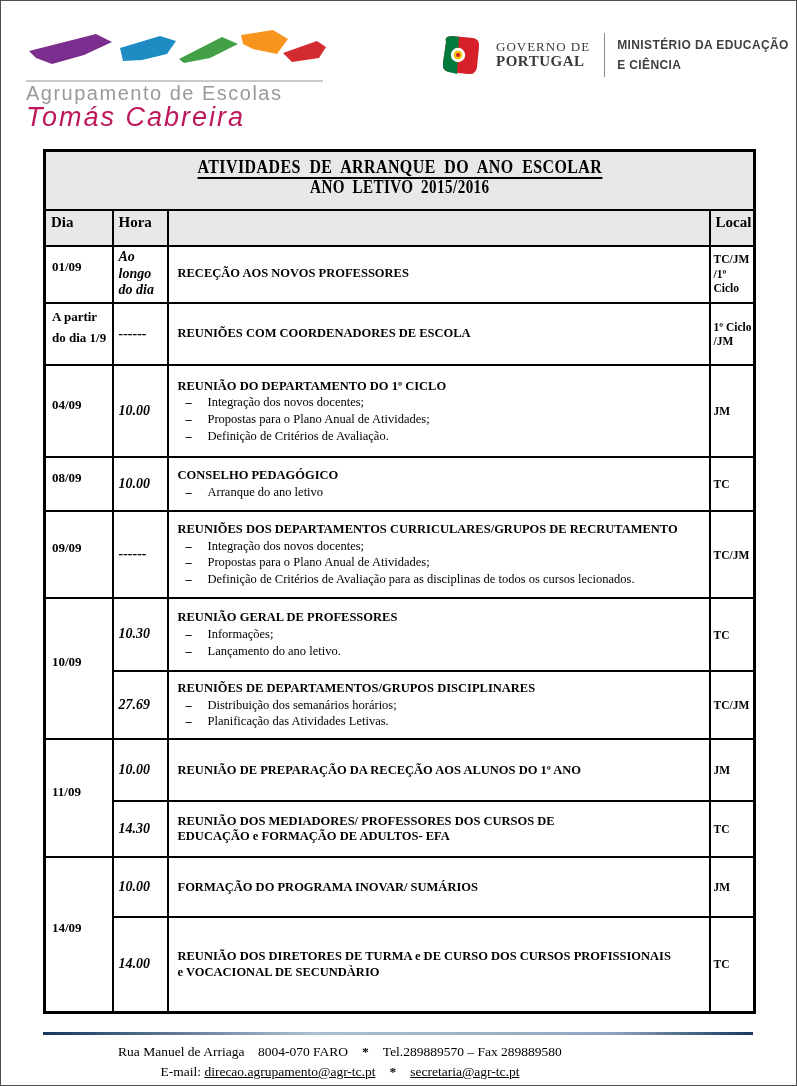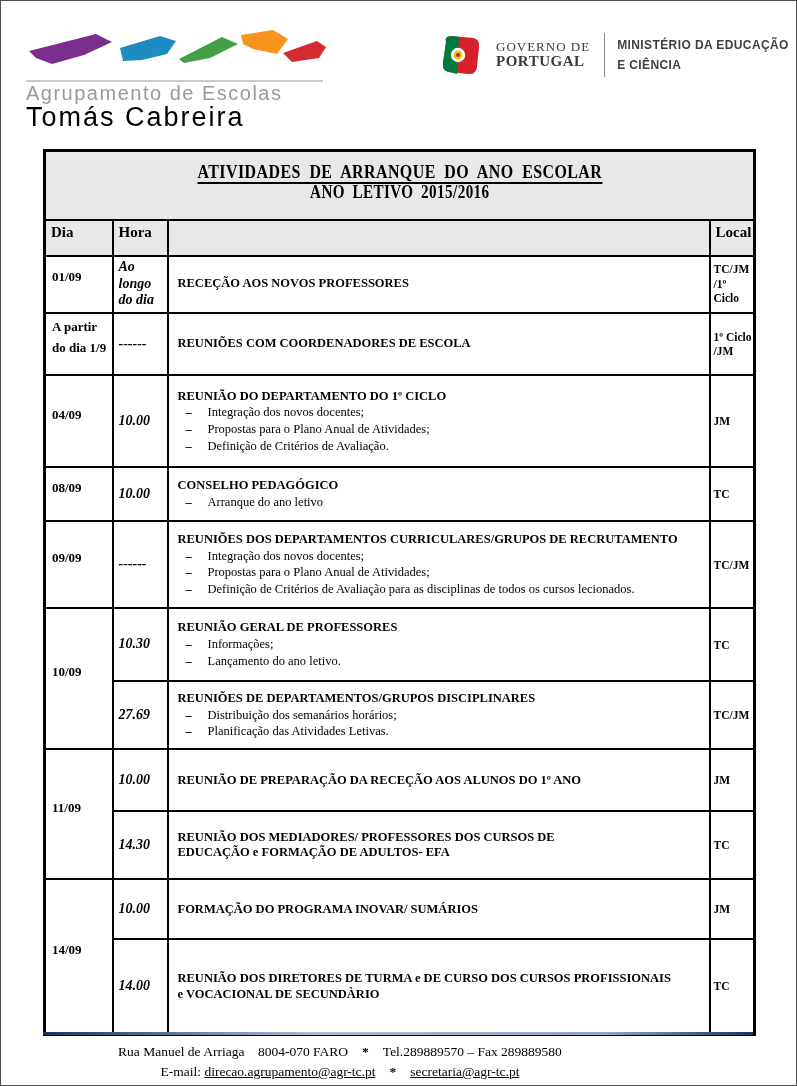--- a/index.html
+++ b/index.html
@@ -14,21 +14,21 @@
   
   .school-logo { position:absolute; left:25px; top:26px; width:300px; }
   .school-logo svg { display:block; }
   .logo-rule { height:2px; background:#c9c9c9; margin:3px 0 1px 0; width:297px; }
   .school-name1 {
     font-family:"Liberation Sans", sans-serif; font-size:20px; line-height:1.0;
     color:#9a9a9a; letter-spacing:1.5px; white-space:nowrap;
   }
   .school-name2 {
     font-family:"Liberation Sans", sans-serif; font-size:27px; line-height:1.05;
-    color:#000000; letter-spacing:2px; white-space:nowrap;
+    color:#be185d; letter-spacing:2px; white-space:nowrap;font-style:italic;
   }
 
   .gov-logo { position:absolute; left:437px; top:32px; display:flex; align-items:center; }
   .gov-flag { width:44px; height:44px; flex:none; }
   .gov-words { margin-left:14px; color:#3a3a3a; }
   .gov-line1 { font-size:13px; letter-spacing:1px; line-height:1.1; white-space:nowrap; }
   .gov-line2 { font-size:15px; font-weight:bold; letter-spacing:0.5px; line-height:1.05; white-space:nowrap; }
   .gov-divider { width:1px; height:44px; background:#8a8a8a; margin:0 12px 0 14px; }
   .ministry {
     font-family:"Liberation Sans", sans-serif; font-size:12px; font-weight:bold;
@@ -36,21 +36,21 @@
   }
 
   
   table.schedule {
     position:absolute; left:42px; top:148px; width:710px;
     border-collapse:collapse; table-layout:fixed;
     border:3px solid #000;
   }
   table.schedule td { border:2px solid #000; overflow:hidden; }
 
-  td.title-cell { background:#e8e8e8; height:69px; text-align:center; vertical-align:middle; padding:2px 0 8px 0; }
+  td.title-cell { background:#e8e8e8; height:59px; text-align:center; vertical-align:middle; padding:2px 0 8px 0; }
   .condense { display:inline-block; transform:scaleX(0.84); transform-origin:50% 50%; white-space:nowrap; }
   .doc-title {
     font-size:19px; font-weight:900; word-spacing:5px; letter-spacing:0.5px;
     border-bottom:2.5px solid #000; padding-bottom:0px;
   }
   .doc-subtitle { font-size:18px; font-weight:900; word-spacing:4px; letter-spacing:0.5px; }
 
   tr.head-row td { background:#e8e8e8; height:36px; vertical-align:top; font-weight:bold; font-size:15px; padding:3px 3px 3px 5px; }
 
   td.dia   { font-weight:bold; font-size:13px; padding:2px 4px 16px 6px; vertical-align:middle; white-space:pre-line; line-height:1.65; }
@@ -233,21 +233,21 @@
         <td class="local">TC/JM</td>
       </tr>
       <tr style="height: 62px;">
         <td class="dia" rowspan="2">11/09</td>
         <td class="hora">10.00</td>
         <td class="desc">
           <div class="act-title">REUNIÃO DE PREPARAÇÃO DA RECEÇÃO AOS ALUNOS DO 1º ANO</div>
         </td>
         <td class="local">JM</td>
       </tr>
-      <tr style="height: 68px; margin-top: 30px;">
+      <tr style="height: 56px; margin-top: 30px;">
         <td class="hora">14.30</td>
         <td class="desc">
           <div class="act-title">REUNIÃO DOS MEDIADORES/ PROFESSORES DOS CURSOS DE
 EDUCAÇÃO e FORMAÇÃO DE ADULTOS- EFA</div>
         </td>
         <td class="local">TC</td>
       </tr>
       <tr style="height: 60px;">
         <td class="dia" rowspan="2">14/09</td>
         <td class="hora">10.00</td>

